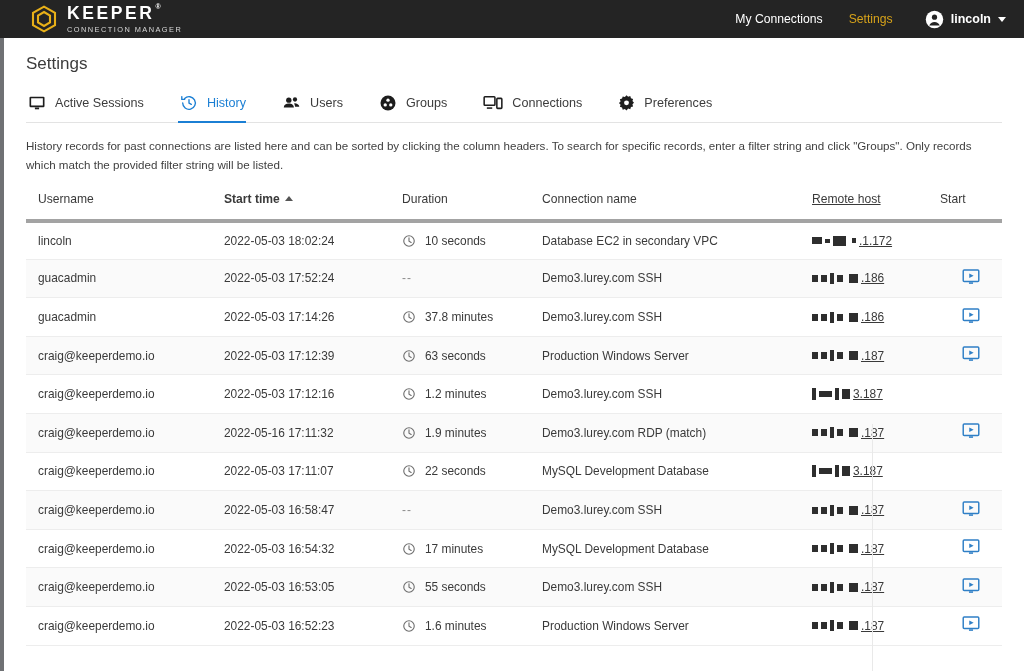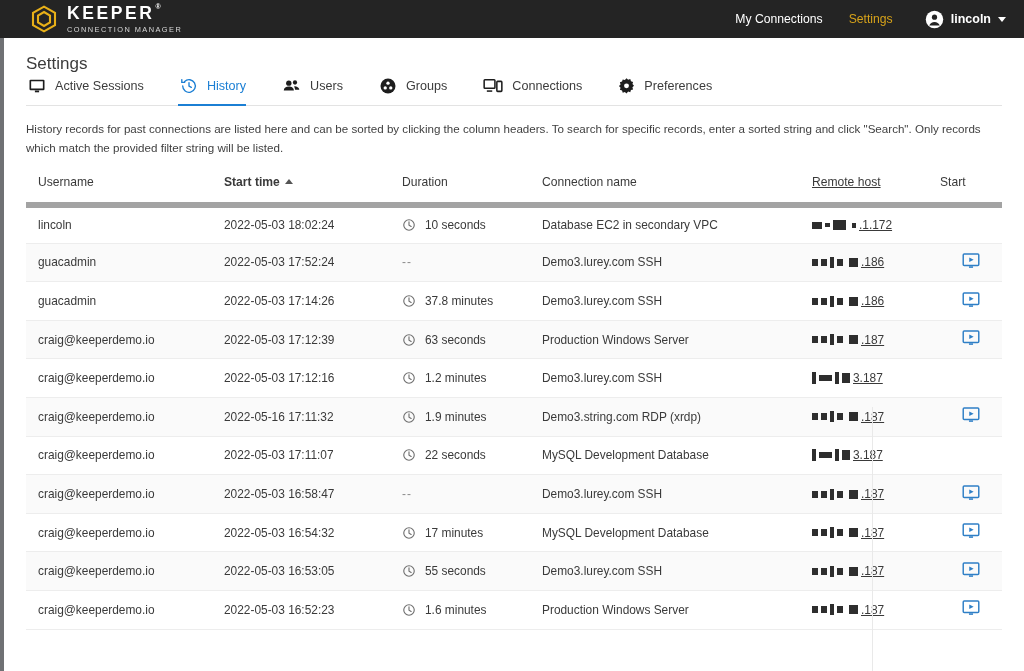--- a/index.html
+++ b/index.html
@@ -109,20 +109,21 @@
     margin-top: 16px;
     margin-bottom: 0;
     font-weight: normal;
   }
 
   
   #tabs {
     display: flex;
     align-items: stretch;
     gap: 0;
+    margin-top: 17px;
     border-bottom: 1px solid #e3e3e3;
     margin-right: 0;
   }
   .tab {
     display: flex;
     align-items: center;
     gap: 9px;
     padding: 0 16px 10px 2px;
     margin-right: 18px;
     cursor: pointer;
@@ -199,21 +200,21 @@
     width: 976px;
     border-collapse: collapse;
     table-layout: fixed;
   }
   #history-table thead th {
     text-align: left;
     font-size: 12.1px;
     font-weight: normal;
     color: #3a3a3a;
     padding: 0 0 13px 0;
-    border-bottom: 6px solid #a3a3a3;
+    border-bottom: 4px solid #a3a3a3;
     vertical-align: bottom;
     white-space: nowrap;
   }
   #history-table thead th.sorted { font-weight: bold; }
   .sort-arrow {
     display: inline-block;
     width: 0; height: 0;
     border-left: 4px solid transparent;
     border-right: 4px solid transparent;
     border-bottom: 5px solid #555;
@@ -381,21 +382,21 @@
       <span class="tab-icon">
         <svg width="17" height="17" viewBox="0 0 24 24" fill="#1d1d1d">
           <path d="M12 1.6l2.3 2.2 3-.9 1 3 3 1-.9 3 2.2 2.3-2.2 2.3.9 3-3 1-1 3-3-.9L12 23.4l-2.3-2.2-3 .9-1-3-3-1 .9-3L1.4 12.8 3.6 10.5l-.9-3 3-1 1-3 3 .9z"></path>
           <circle cx="12" cy="12.5" r="3.5" fill="#ffffff"></circle>
         </svg>
       </span>
       <span>Preferences</span>
     </div>
   </div>
 
-  <p id="description">History records for past connections are listed here and can be sorted by clicking the column headers. To search for specific records, enter a sorted string and click "Search". Only records which match the provided filter string will be listed.</p>
+  <p id="description">History records for past connections are listed here and can be sorted by clicking the column headers. To search for specific records, enter a filter string and click "Groups". Only records which match the provided filter string will be listed.</p>
 
 
   <div id="table-wrap">
     <div id="col-divider"></div>
     <table id="history-table">
       <thead>
         <tr>
           <th class="col-username">Username</th>
           <th class="col-starttime sorted">
             <span>Start time</span><span class="sort-arrow"></span>
@@ -563,21 +564,21 @@
               <div class="dur-cell">
                 <span style="display: flex;">
                   <svg width="14" height="14" viewBox="0 0 24 24" fill="none" stroke="#6d6d6d" stroke-width="1.9" stroke-linecap="round">
                     <circle cx="12" cy="12" r="9"></circle>
                     <polyline points="12,6.6 12,12.3 15.7,14.4"></polyline>
                   </svg>
                 </span>
                 <span>1.9 minutes</span>
               </div>
             </td>
-            <td class="col-connname">Demo3.string.com RDP (xrdp)</td>
+            <td class="col-connname">Demo3.lurey.com RDP (match)</td>
             <td class="col-host">
               <div class="host-cell">
                 <span class="redact" style="width: 6px; height: 7px;"></span>
                 <span class="redact" style="width: 6px; height: 7px;"></span>
                 <span class="redact" style="width: 4px; height: 11px;"></span>
                 <span class="redact" style="width: 6px; height: 7px;"></span>
                 <span class="redact" style="width: 0px; height: 0px;"></span>
                 <span class="redact" style="width: 9px; height: 9px;"></span>
                 <span class="host-tail">.187</span>
               </div>

